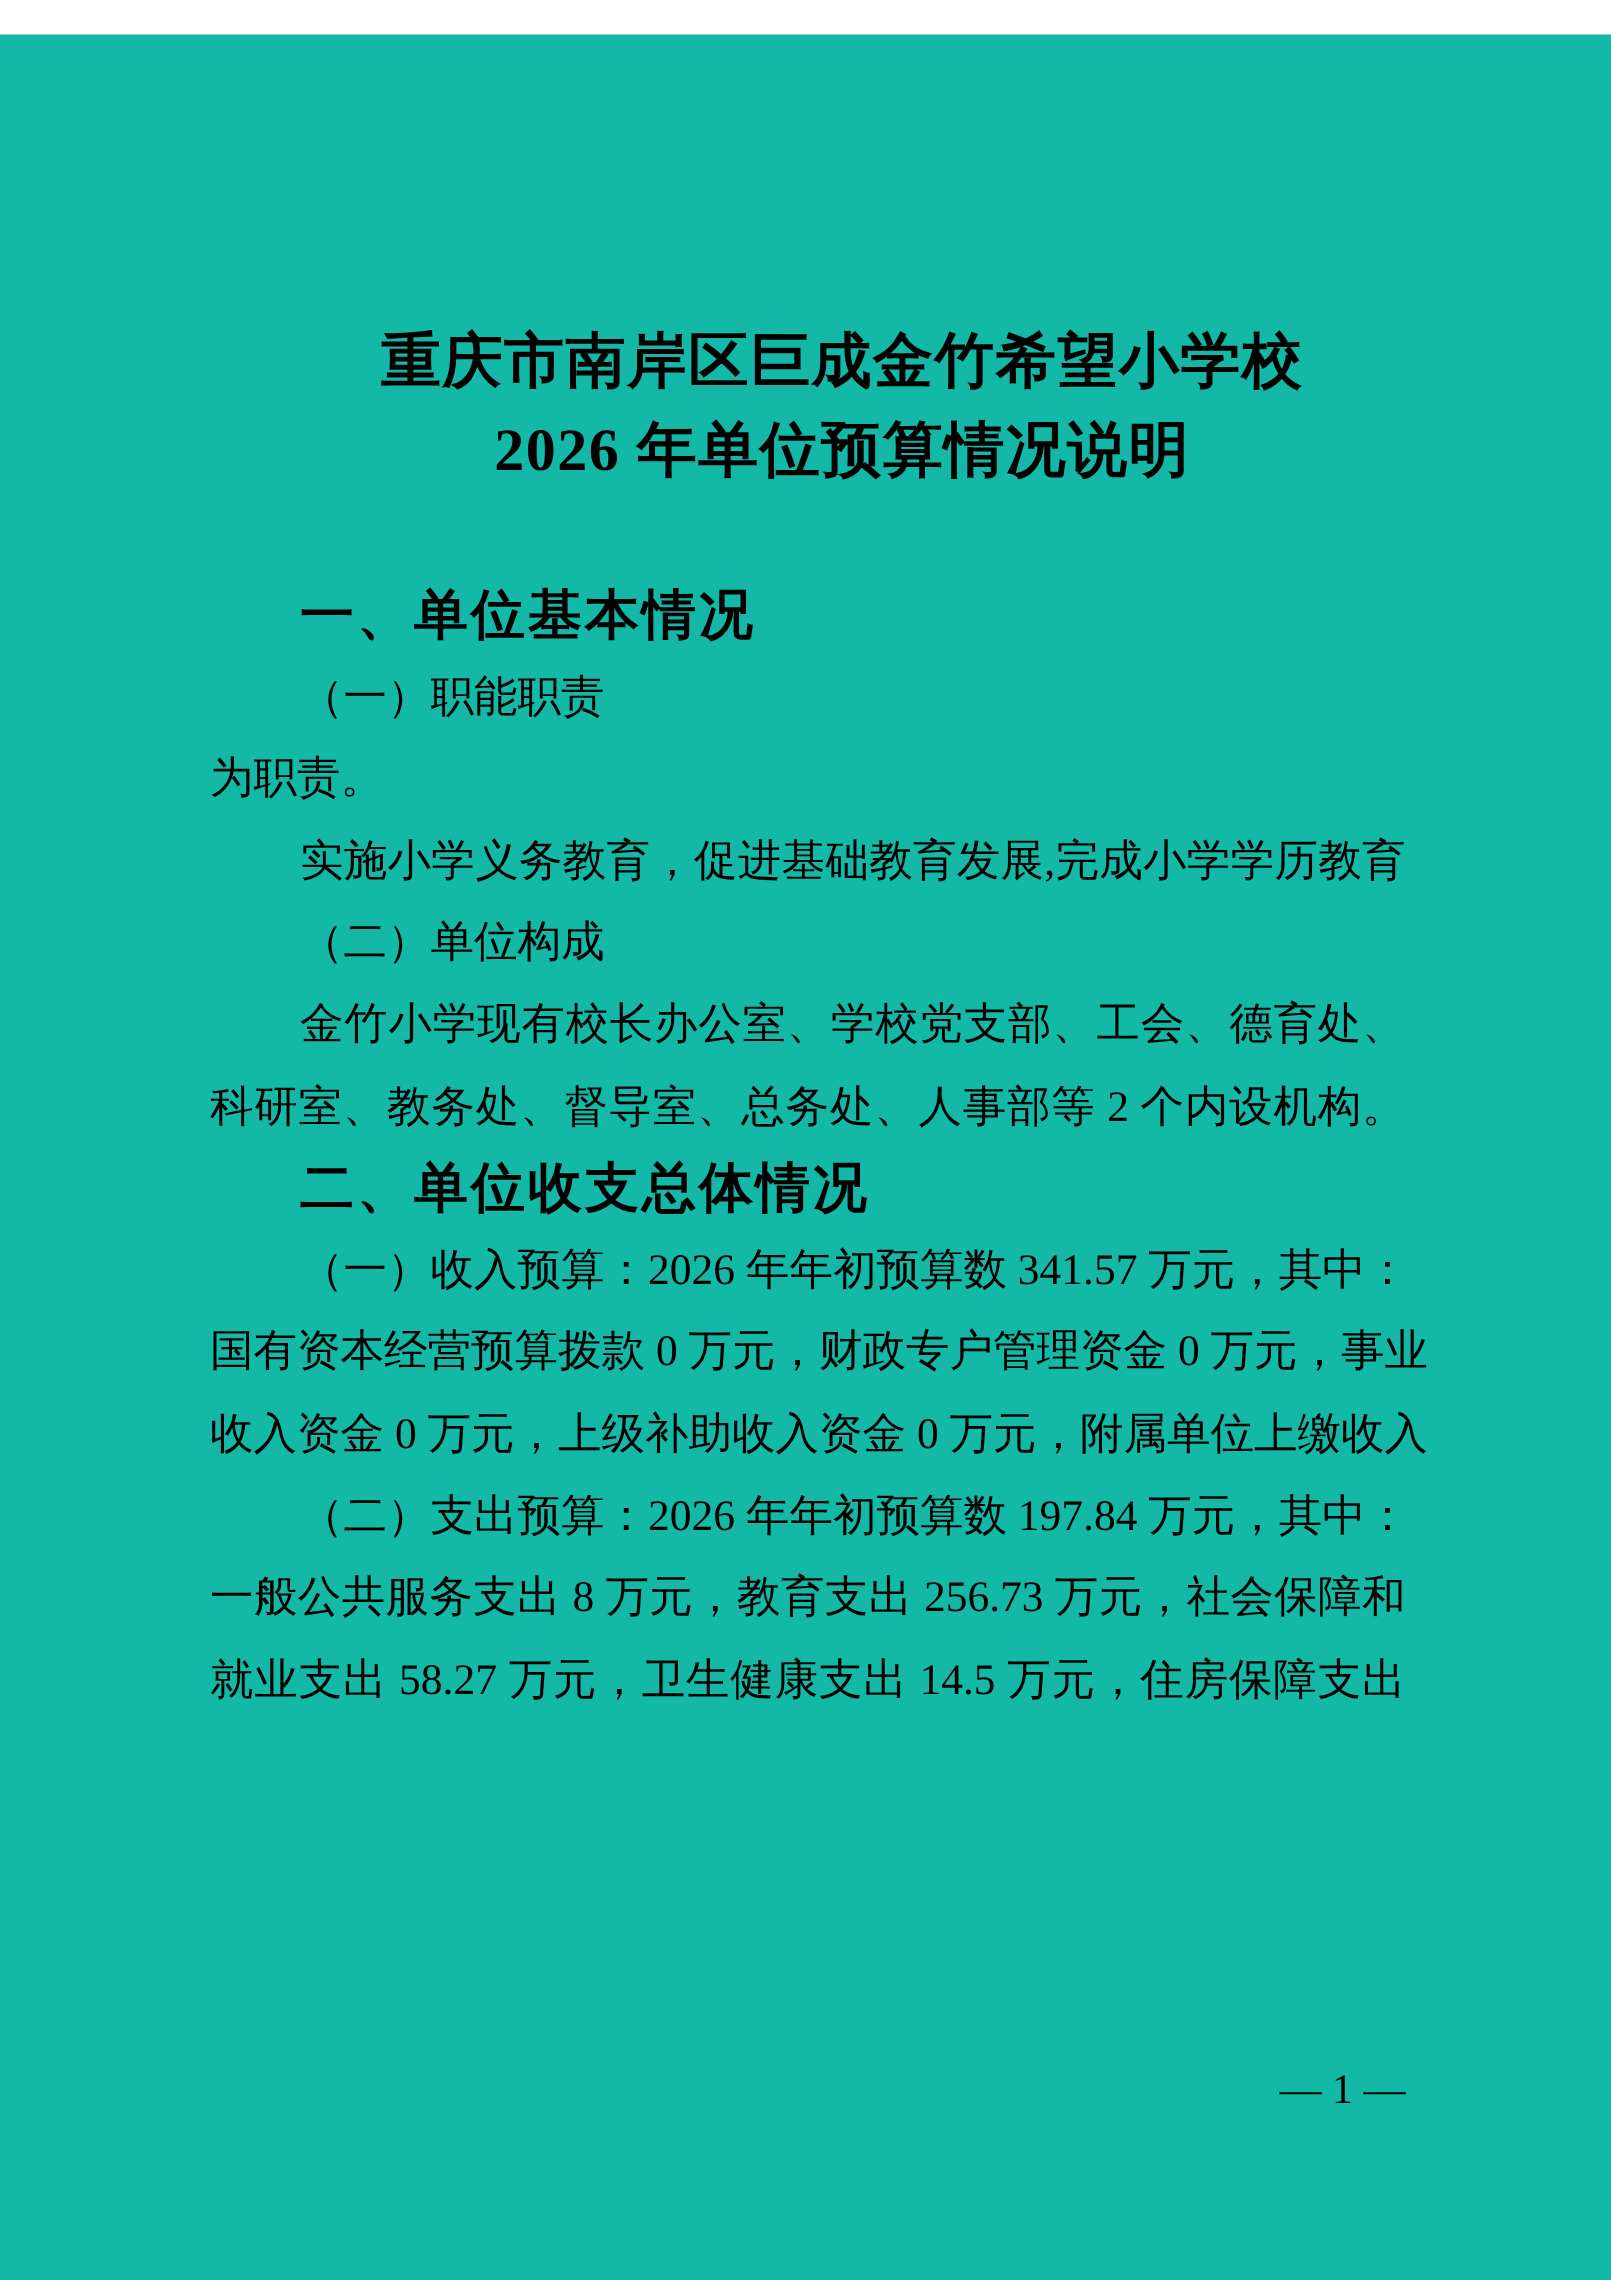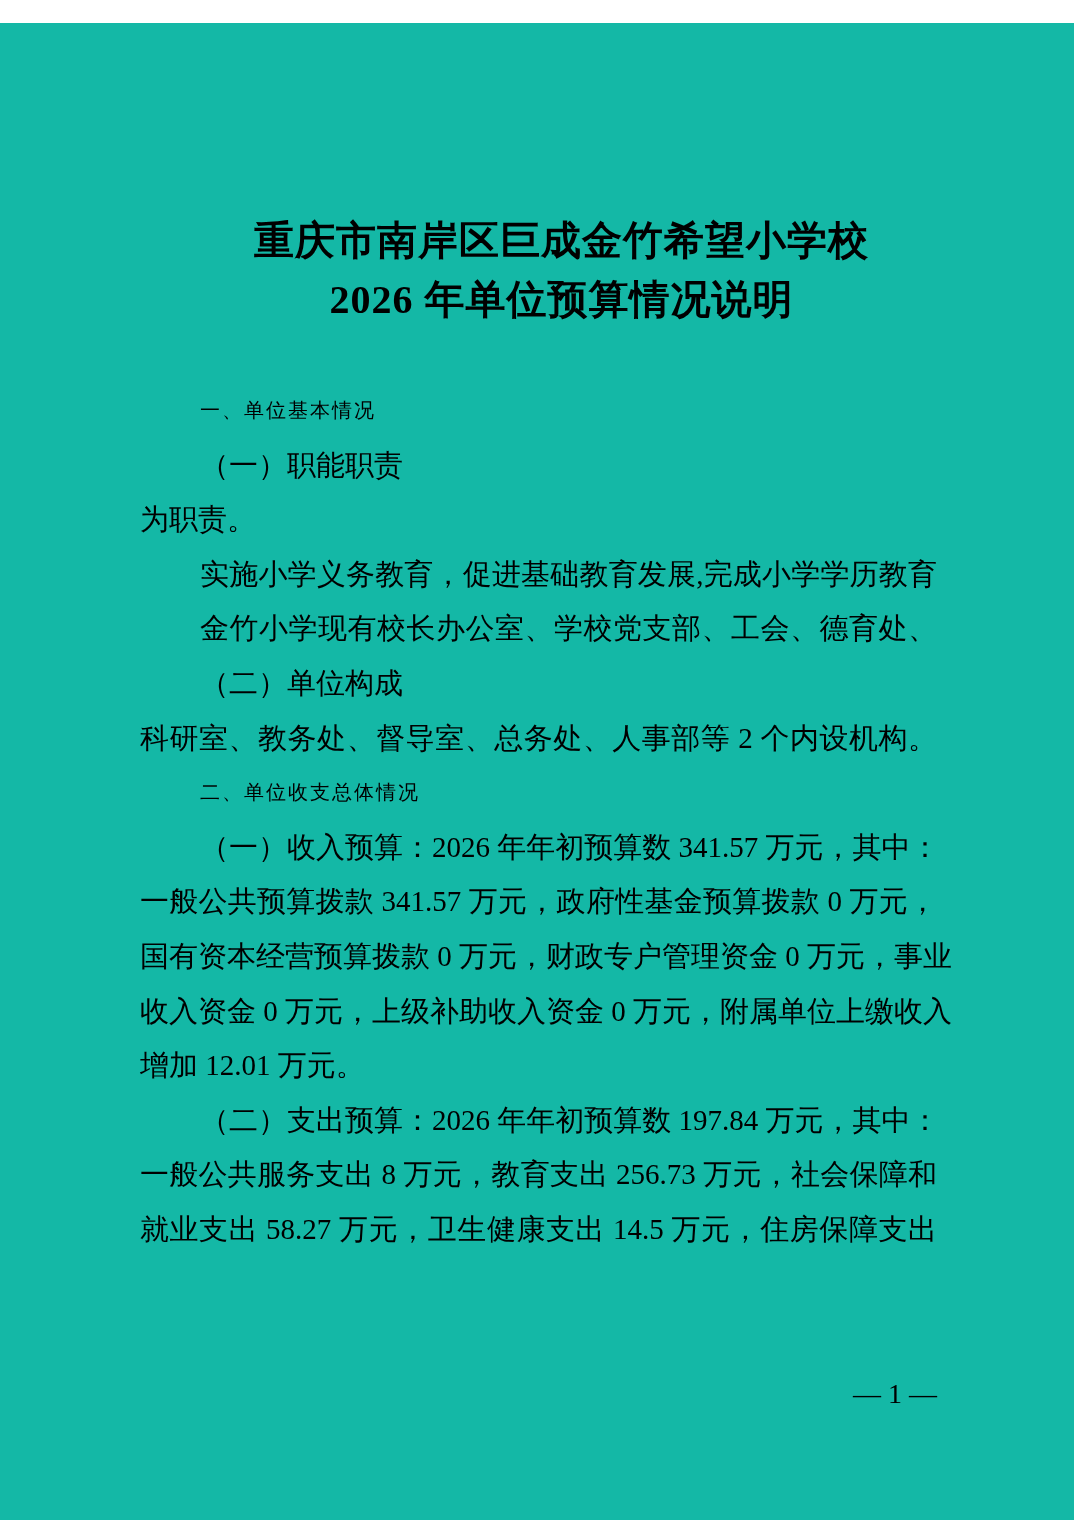--- a/index.html
+++ b/index.html
@@ -46,22 +46,22 @@
   }
   .jf {
     text-align: justify;
     text-align-last: justify;
   }
   .ind {
     text-indent: 60px;
   }
   .hd {
     font-family: "Liberation Sans", sans-serif;
-    font-weight: normal;
-    font-size: 20px;
+    font-weight: bold;
+    font-size: 36px;
     letter-spacing: 2px;
   }
   .footer {
     position: absolute;
     top: 1354px;
     right: 137px;
     font-family: "Liberation Serif", serif;
     font-size: 28px;
     line-height: 34px;
     white-space: nowrap;
@@ -75,29 +75,27 @@
   <div class="title-block">
     <div>重庆市南岸区巨成金竹希望小学校</div>
     <div>2026 年单位预算情况说明</div>
   </div>
 
   <div class="content">
     <div class="line hd ind">一、单位基本情况</div>
     <div class="line ind">（一）职能职责</div>
     <div class="line">为职责。</div>
     <div class="line ind jf">实施小学义务教育，促进基础教育发展,完成小学学历教育</div>
+    <div class="line ind">（二）单位构成</div>
     <div class="line ind jf">金竹小学现有校长办公室、学校党支部、工会、德育处、</div>
-    <div class="line ind">（二）单位构成</div>
     <div class="line jf">科研室、教务处、督导室、总务处、人事部等 2 个内设机构。</div>
     <div class="line hd ind">二、单位收支总体情况</div>
     <div class="line ind jf">（一）收入预算：2026 年年初预算数 341.57 万元，其中：</div>
-    <div class="line jf">一般公共预算拨款 341.57 万元，政府性基金预算拨款 0 万元，</div>
     <div class="line jf">国有资本经营预算拨款 0 万元，财政专户管理资金 0 万元，事业</div>
     <div class="line jf">收入资金 0 万元，上级补助收入资金 0 万元，附属单位上缴收入</div>
-    <div class="line">增加 12.01 万元。</div>
     <div class="line ind jf">（二）支出预算：2026 年年初预算数 197.84 万元，其中：</div>
     <div class="line jf">一般公共服务支出 8 万元，教育支出 256.73 万元，社会保障和</div>
     <div class="line jf">就业支出 58.27 万元，卫生健康支出 14.5 万元，住房保障支出</div>
   </div>
 
   <div class="footer">— 1 —</div>
 
 </div>
 
 </body></html>

